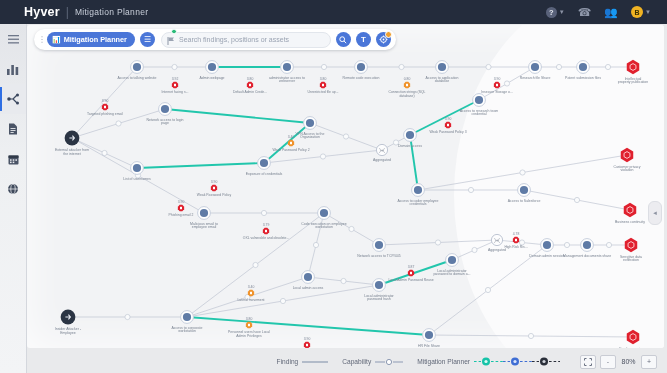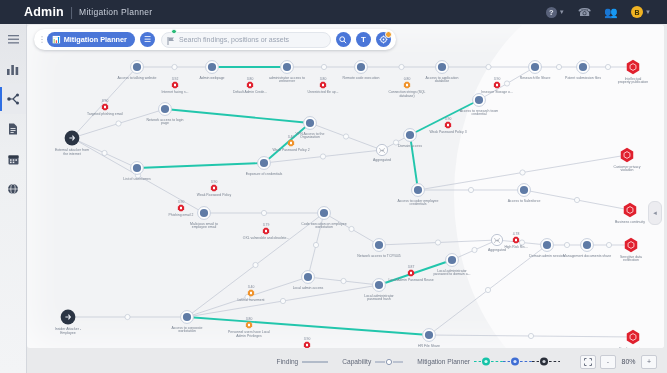--- a/index.html
+++ b/index.html
@@ -81,21 +81,21 @@
   
   text{font-family:"Liberation Sans",sans-serif;}
 </style>
 </head>
 <body>
 
 <div id="app">
 
   <div class="topbar">
     <div class="brand">
-      <span class="brand-main">Admin</span>
+      <span class="brand-main">Hyver</span>
       <span class="brand-sep">|</span>
       <span class="brand-sub">Mitigation Planner</span>
     </div>
     <div class="top-right">
       <div class="ticon">
         <span class="circ-q">?</span>
         <span class="chev">▼</span>
       </div>
       <div class="ticon">
         <span class="tglyph">☎</span>

